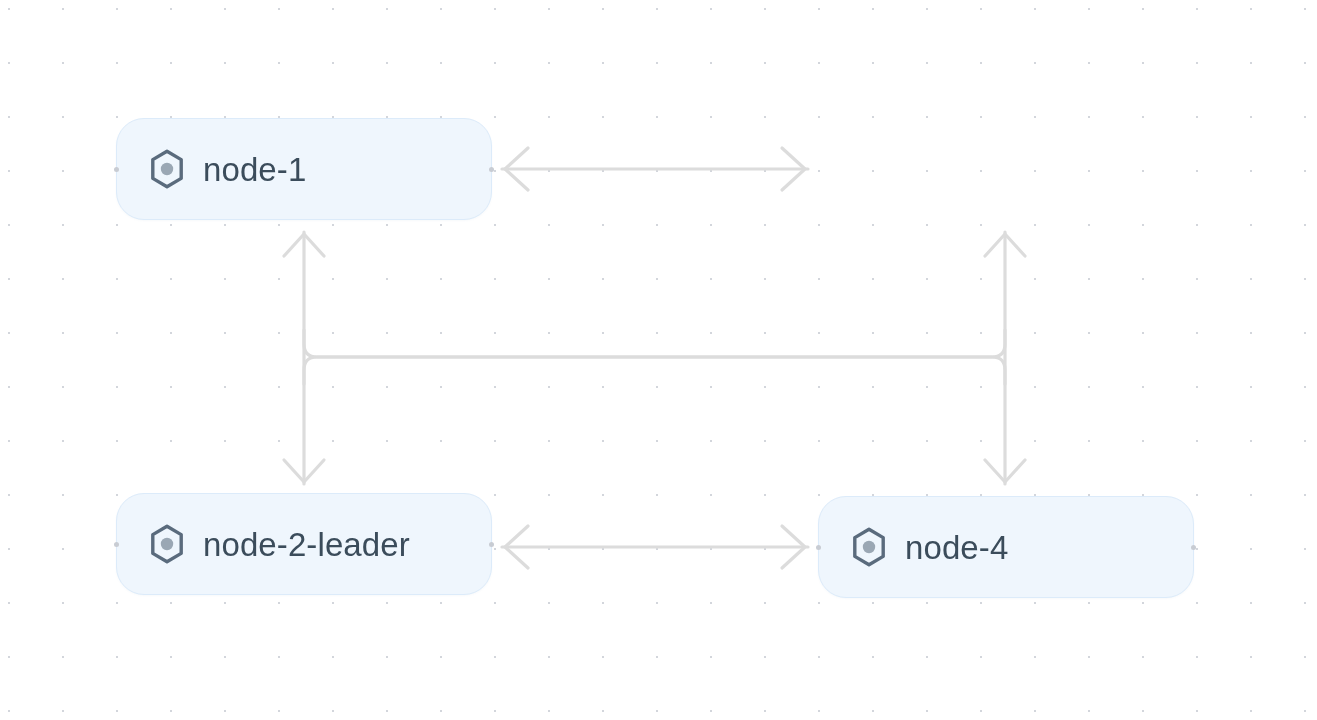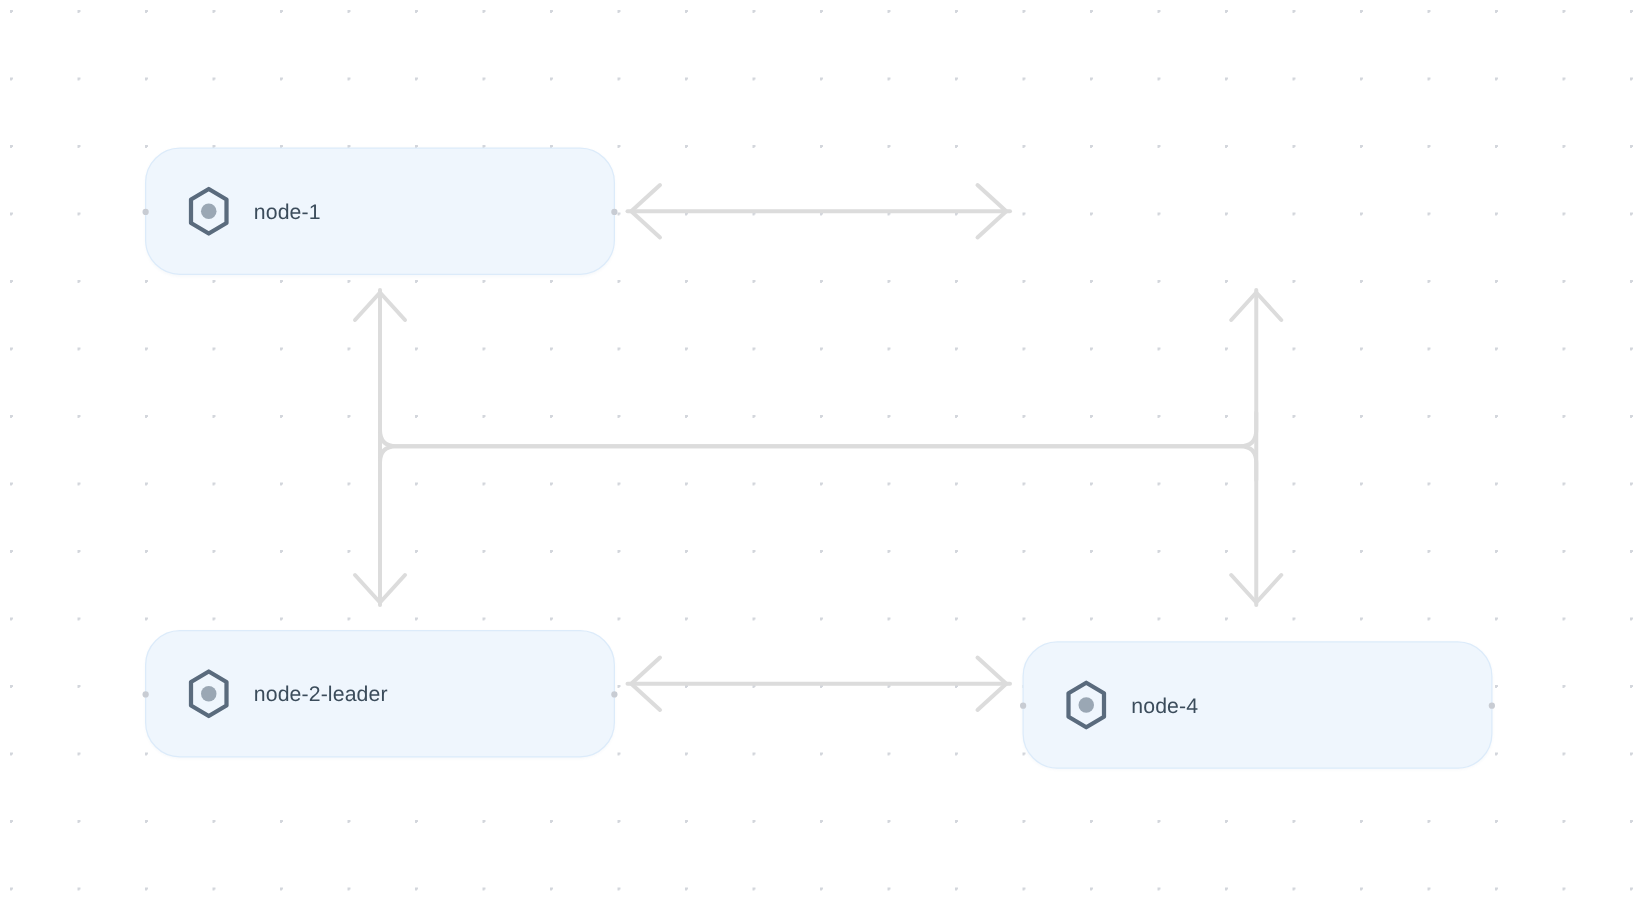--- a/index.html
+++ b/index.html
@@ -48,21 +48,21 @@
 
   .node-icon {
     flex: 0 0 auto;
     width: 44px;
     height: 44px;
     display: block;
     margin-right: 14px;
   }
 
   .node-label {
-    font-size: 17px;
+    font-size: 33px;
     font-weight: 500;
     letter-spacing: 0.1px;
     color: #3b4c5b;
     white-space: nowrap;
     line-height: 1;
   }
 
   .handle {
     position: absolute;
     width: 5px;
@@ -121,31 +121,31 @@
     <span class="handle left"></span>
     <svg class="node-icon" viewBox="0 0 44 44">
       <path d="M22 4.2 L36.2 12.6 L36.2 31.4 L22 39.8 L7.8 31.4 L7.8 12.6 Z" fill="none" stroke="#5a6b7d" stroke-width="3.4" stroke-linejoin="round"></path>
       <circle cx="22" cy="22" r="6.2" fill="#9aa7b4"></circle>
     </svg>
     <span class="node-label">node-1</span>
     <span class="handle right"></span>
   </div>
 
 
-  <div class="node" style="left:116px; top:504px; width:376px; height:102px;">
+  <div class="node" style="left:116px; top:493px; width:376px; height:102px;">
     <span class="handle left"></span>
     <svg class="node-icon" viewBox="0 0 44 44">
       <path d="M22 4.2 L36.2 12.6 L36.2 31.4 L22 39.8 L7.8 31.4 L7.8 12.6 Z" fill="none" stroke="#5a6b7d" stroke-width="3.4" stroke-linejoin="round"></path>
       <circle cx="22" cy="22" r="6.2" fill="#9aa7b4"></circle>
     </svg>
     <span class="node-label">node-2-leader</span>
     <span class="handle right"></span>
   </div>
 
-  <div class="node" style="left:818px; top:513px; width:376px; height:102px;">
+  <div class="node" style="left:818px; top:496px; width:376px; height:102px;">
     <span class="handle left"></span>
     <svg class="node-icon" viewBox="0 0 44 44">
       <path d="M22 4.2 L36.2 12.6 L36.2 31.4 L22 39.8 L7.8 31.4 L7.8 12.6 Z" fill="none" stroke="#5a6b7d" stroke-width="3.4" stroke-linejoin="round"></path>
       <circle cx="22" cy="22" r="6.2" fill="#9aa7b4"></circle>
     </svg>
     <span class="node-label">node-4</span>
     <span class="handle right"></span>
   </div>
 
 </div>

